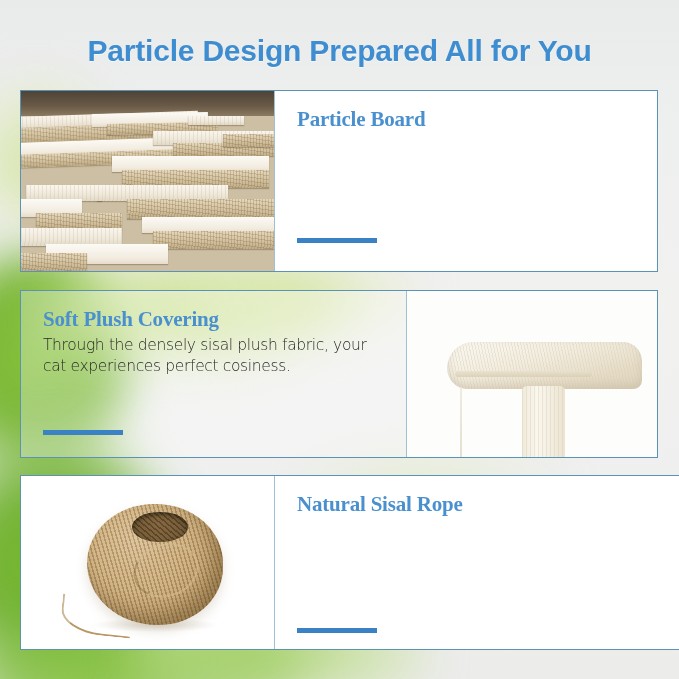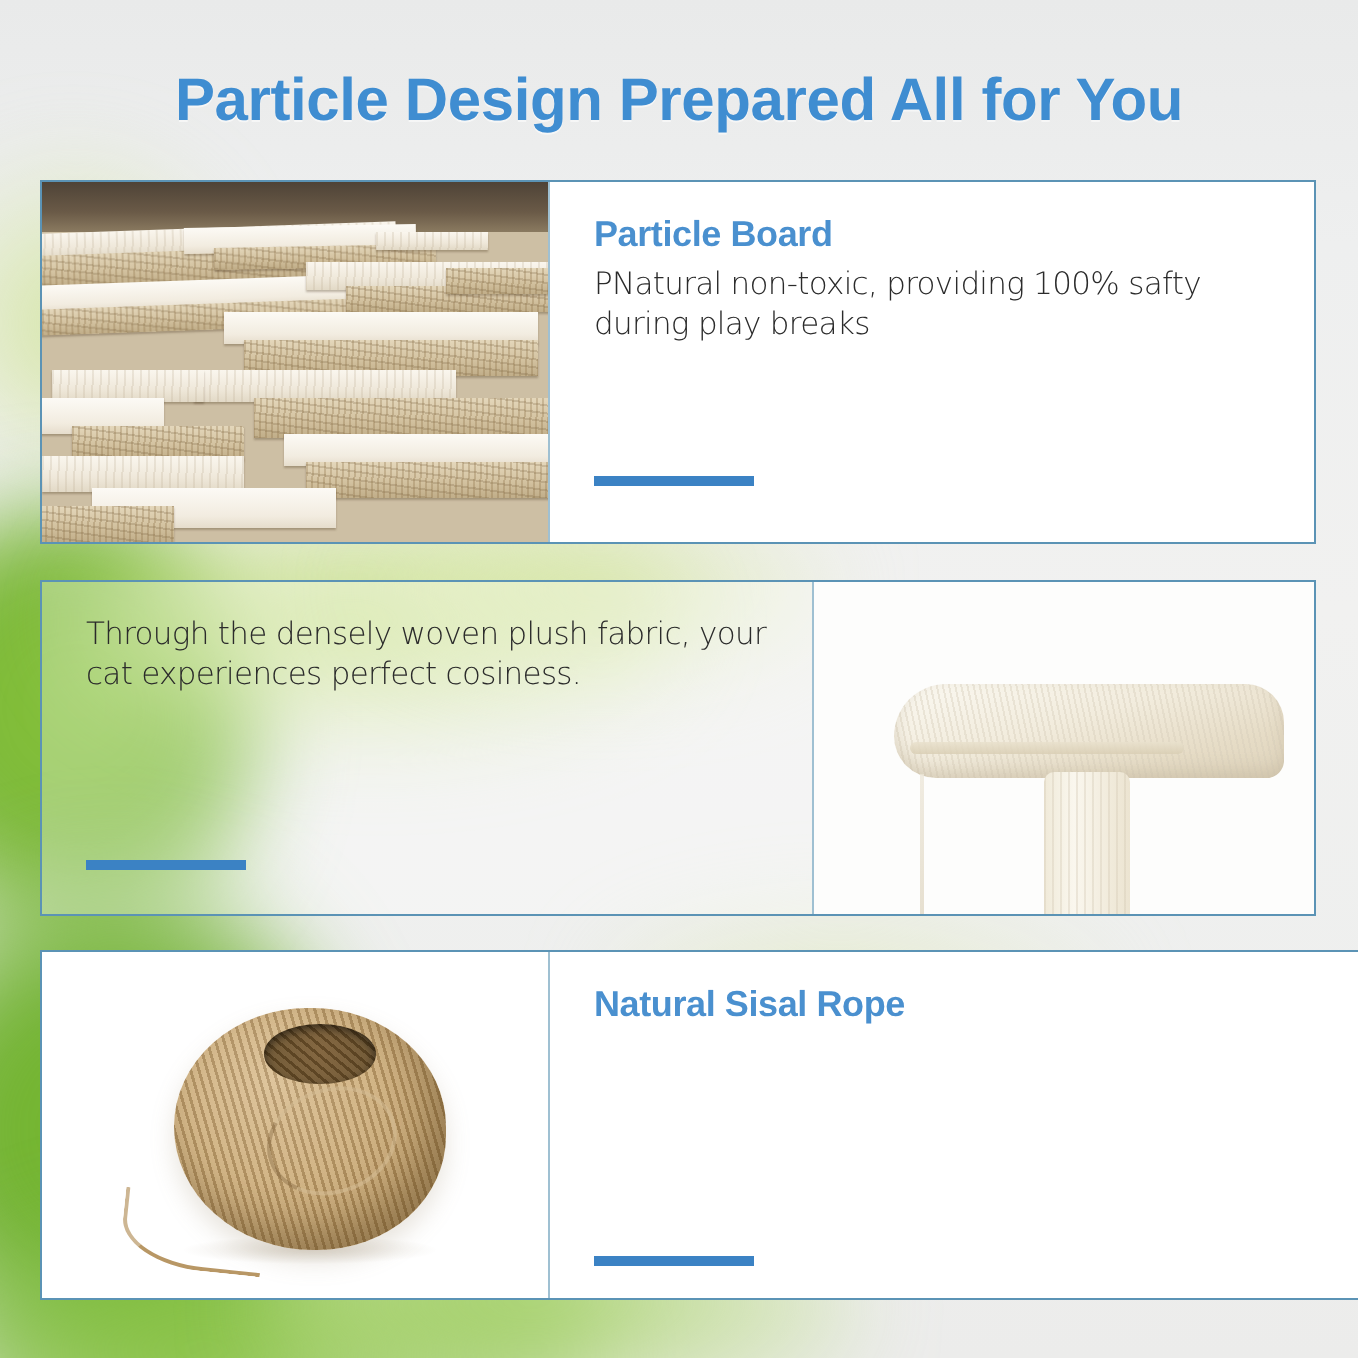--- a/index.html
+++ b/index.html
@@ -74,23 +74,23 @@
   .card-1 .media { width:253px; height:100%; }
   .card-2 .media { width:251px; height:100%; background:#fbfbfb; border-left:1px solid #9fc0d2; }
   .card-3 .media { width:253px; height:100%; background:#ffffff; }
 
   
   .body-col { position:relative; flex:1 1 auto; padding:16px 18px 0 22px; }
   .card-1 .body-col { border-left:1px solid #9fc0d2; }
   .card-3 .body-col { border-left:1px solid #9fc0d2; }
 
   .feat-title {
-    font-family:Liberation Sans, sans-serif;
+    font-family:Liberation Serif, serif;
     font-weight:bold;
-    font-size:18px;
+    font-size:21px;
     color:#4a90cf;
     letter-spacing:-0.2px;
     line-height:1.15;
     margin-bottom:4px;
   }
   .feat-body {
     font-family:"DejaVu Sans", sans-serif;
     font-weight:300;
     font-size:15.5px;
     line-height:1.32;
@@ -234,28 +234,28 @@
         <div class="plank" style="left:6%;   top:68%; width:34%; height:9%;"></div>
         <div class="plank light" style="left:0%;   top:76%; width:40%; height:10%;"></div>
         <div class="plank face" style="left:10%;  top:85%; width:48%; height:11%;"></div>
         <div class="plank" style="left:-4%;  top:90%; width:30%; height:10%;"></div>
         <div class="plank light" style="left:66%;  top:14%; width:22%; height:5%;"></div>
         <div class="plank" style="left:80%;  top:24%; width:28%; height:7%;"></div>
       </div>
     </div>
     <div class="body-col">
       <div class="feat-title">Particle Board</div>
-      <div class="feat-body">PNatural non-toxic, providing 100% safty during play breaks</div>
       <div class="accent-bar"></div>
     </div>
   </div>
 
   <div class="card card-2">
     <div class="body-col">
-      <div class="feat-body">Through the densely woven plush fabric, your cat experiences perfect cosiness.</div>
+      <div class="feat-title">Soft Plush Covering</div>
+      <div class="feat-body">Through the densely sisal plush fabric, your cat experiences perfect cosiness.</div>
       <div class="accent-bar"></div>
     </div>
     <div class="media">
       <div class="photo-plush">
         <div class="perch-top"></div>
         <div class="perch-lip"></div>
         <div class="perch-leg"></div>
         <div class="perch-post"></div>
       </div>
     </div>

